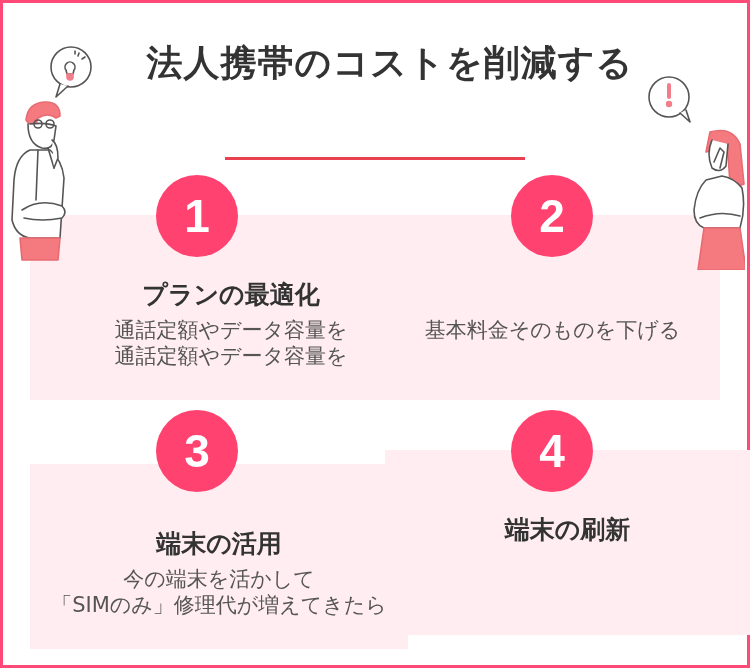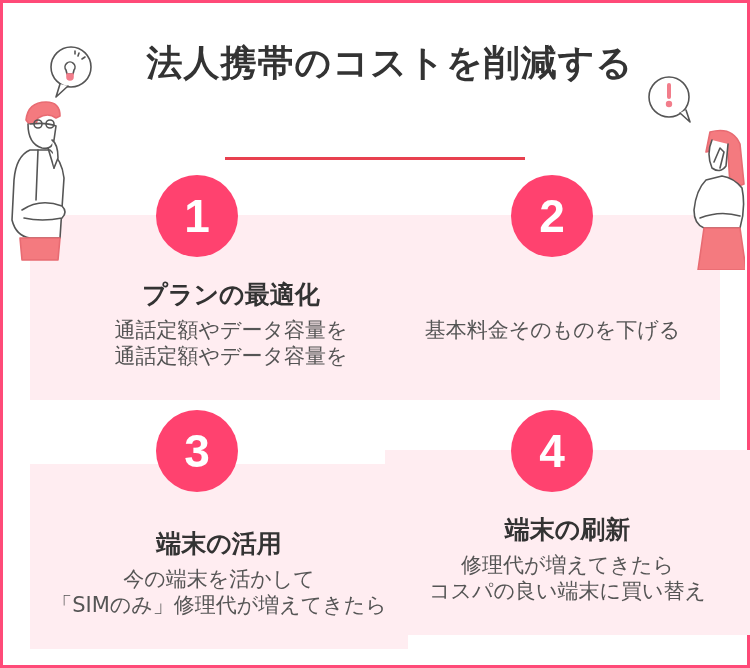--- a/index.html
+++ b/index.html
@@ -74,24 +74,20 @@
 </div>
 <div class="card c3">
   <div class="card-head">端末の活用</div>
   <div class="card-body">
     <span>今の端末を活かして</span>
     <span>「SIMのみ」修理代が増えてきたら</span>
   </div>
 </div>
 <div class="card c4">
   <div class="card-head">端末の刷新</div>
-  <div class="card-body">
-    <span>修理代が増えてきたら</span>
-    <span>コスパの良い端末に買い替え</span>
-  </div>
 </div>
 
 <div class="badge b1">1</div>
 <div class="badge b2">2</div>
 <div class="badge b3">3</div>
 <div class="badge b4">4</div>
 
 <div class="illus" style="left:8px; top:40px;">
   <svg width="110" height="230" viewBox="0 0 110 230" fill="none" stroke="#555" stroke-width="1.6" stroke-linecap="round" stroke-linejoin="round">
 

